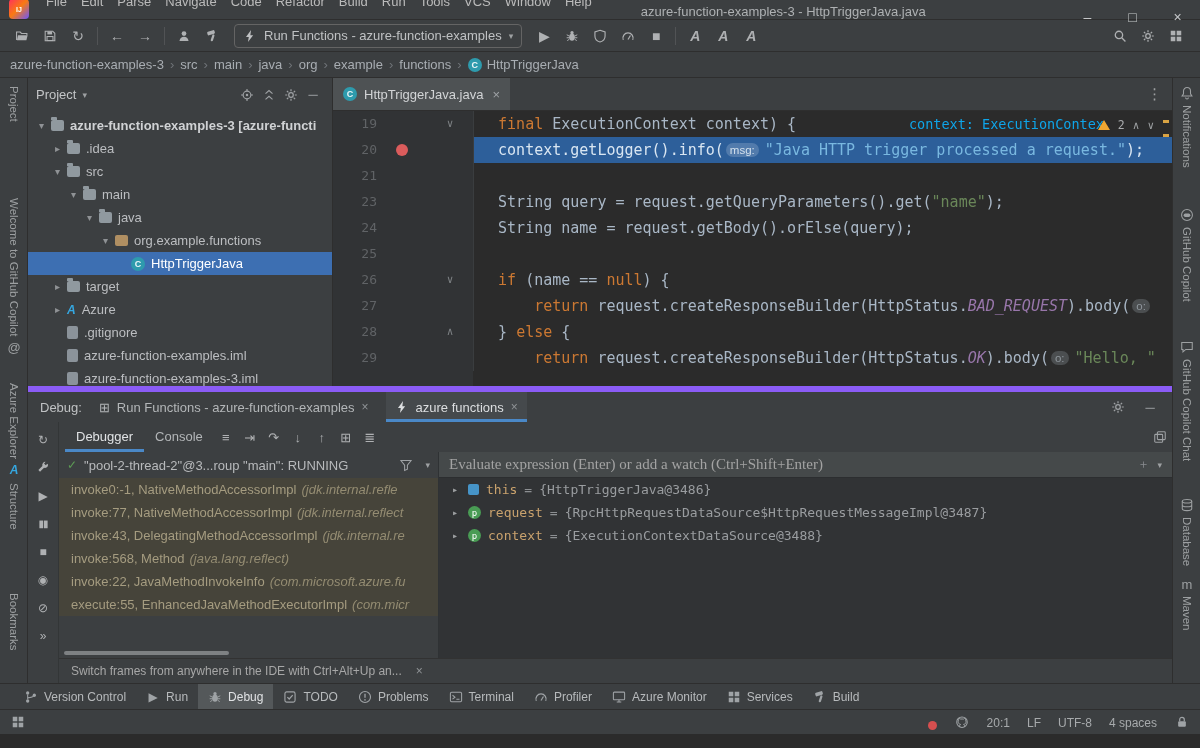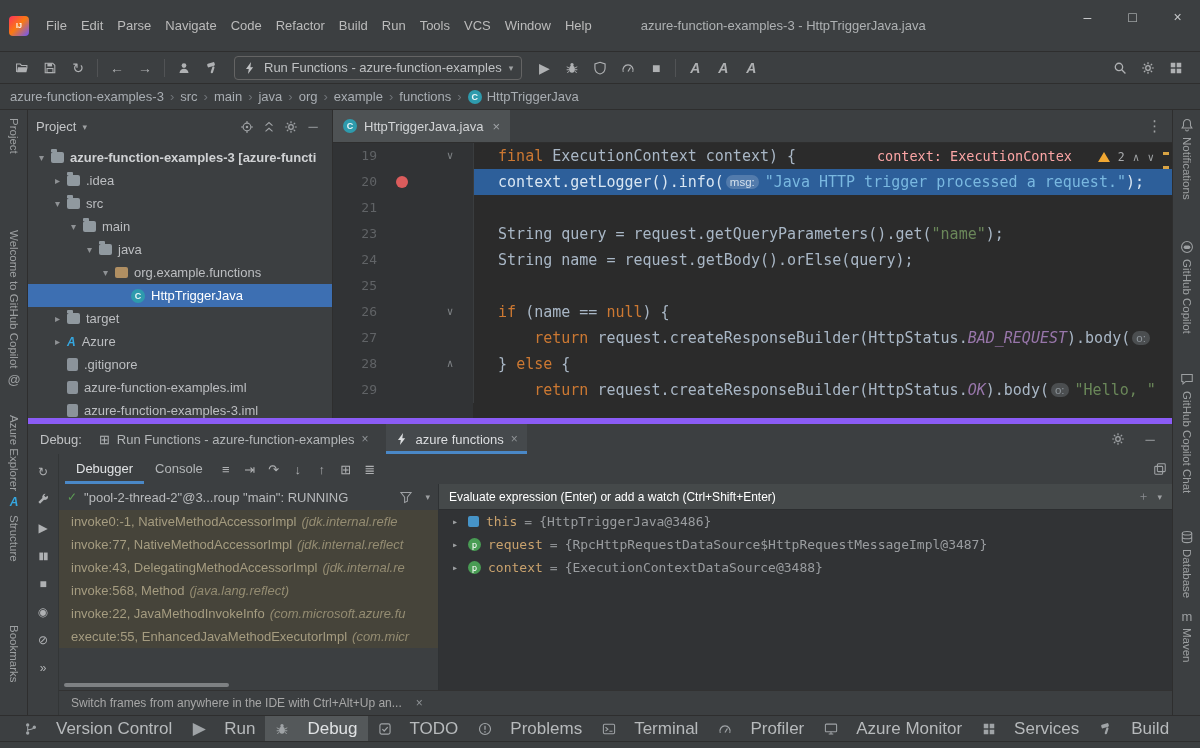--- a/index.html
+++ b/index.html
@@ -7,21 +7,21 @@
   body{background:#2b2b2b;color:#bbbbbb;font-family:"Liberation Sans",sans-serif;font-size:13px;-webkit-user-select:none}
   .icx{display:inline-flex;align-items:center;justify-content:center;line-height:1}
   .icx svg{display:block}
   .c-green{color:#5fad65}.c-red{color:#c75450}
   .azA{color:#35a7e0;font-weight:700;font-style:italic;font-size:12px}
   .sep{width:1px;height:18px;background:#515355;margin:0 5px;display:inline-block}
   .tspacer{flex:1}
   .caret{color:#9da0a2;font-size:9px}
 
   
-  .titlebar{height:52px;background:#3c3f41;display:flex;align-items:center;position:relative;border-bottom:1px solid #2e2e2e}
+  .titlebar{height:20px;background:#3c3f41;display:flex;align-items:flex-end;position:relative;border-bottom:1px solid #2e2e2e}
   .logo{width:20px;height:20px;margin:0 10px 0 9px;border-radius:4px;background:linear-gradient(135deg,#fe315d,#f97a12 48%,#6b57ff);display:flex;align-items:center;justify-content:center;font-size:7px;font-weight:bold;color:#fff;flex:none}
   .menus{display:flex}
   .menu{padding:0 7px;line-height:34px;color:#bbb;cursor:default}
   .win-title{margin-left:42px;color:#aeb1b3;white-space:nowrap}
   .win-controls{position:absolute;right:0;top:0;display:flex;height:33px}
   .wc{width:45px;display:flex;align-items:center;justify-content:center;color:#c5c7c9;font-size:14px}
 
   
   .toolbar{height:32px;background:#3c3f41;display:flex;align-items:center;border-bottom:1px solid #2e2e2e;padding:0 10px 0 8px}
   .tgroup{display:flex;align-items:center}
@@ -76,21 +76,21 @@
   .gmark{width:50px;flex:none;display:flex;align-items:center;justify-content:center}
   .bp{width:12px;height:12px;border-radius:50%;background:#db5c5c}
   .gfold{width:46px;flex:none;text-align:center;color:#7d8184;font-size:11px;line-height:26px}
   .ctext{flex:1;display:flex;align-items:center;border-left:1px solid #3a3d3f;padding-left:6px;white-space:pre;min-width:0;overflow:hidden}
   .cl.exec .ctext{background:#2d5f9a}
   .sg-p{color:#a9b7c6}.sg-k{color:#cc7832}.sg-s{color:#6a8759}.sg-sd{color:#79b8e0}
   .sg-c{color:#808080}.sg-n{color:#9876aa;font-style:italic}
   .sg-chip{background:#4b4e50;color:#8f969c;font-size:11.5px;border-radius:7px;padding:1px 4px;margin:0 6px 0 2px;font-family:"Liberation Sans",sans-serif}
   .cl.exec .sg-chip{background:rgba(255,255,255,.18);color:#d3e0ec}
   .cl.exec .sg-p{color:#d9e6f2}
-  .hint19{margin-left:auto;margin-right:100px;color:#fca5a5;font-size:13.5px}
+  .hint19{margin-left:auto;margin-right:68px;color:#0ea5e9;font-size:13.5px}
   .inspections{position:absolute;top:7px;right:18px;display:flex;align-items:center;gap:8px;color:#a9abad;font-size:11.5px;z-index:3}
   .warn-tri{width:0;height:0;border-left:6px solid transparent;border-right:6px solid transparent;border-bottom:10px solid #f0a732;display:inline-block}
   .insp-ch{color:#9da0a2;font-size:11px}
   .estripe{position:absolute;right:0;top:0;bottom:0;width:12px}
   .emark{position:absolute;right:3px;width:6px;height:3px;background:#d9a343;display:block}
 
   
   .debug{height:297px;background:#3c3f41;border-top:6px solid #8b5cf6;display:flex;flex-direction:column;min-width:0}
   .dbg-head{height:30px;display:flex;align-items:center;padding:0 10px 0 12px;gap:8px;flex:none}
   .dbg-label{color:#c0c2c4}
@@ -113,34 +113,34 @@
   .check{color:#5c9b54;font-size:12px}
   .frow{height:23px;flex:none;display:flex;align-items:center;padding-left:12px;white-space:nowrap;overflow:hidden}
   .frow .pkg{font-style:italic;margin-left:5px}
   .frow.sel{background:#3d6fb2;color:#fff}
   .frow.sel .pkg{color:#d9e4f2}
   .frow.lib{background:#46443a;color:#a59c80}
   .frow.lib .pkg{color:#948c72}
   .hscroll{position:absolute;bottom:3px;left:5px;width:165px;height:4px;border-radius:2px;background:#7e8183}
   .vars-col{flex:1;background:#313335;display:flex;flex-direction:column;min-width:0}
   .eval-row{height:26px;flex:none;display:flex;align-items:center;background:#45494a;border-bottom:1px solid #2c2e30;padding:0 10px;gap:8px}
-  .eval-ph{color:#ffffff;font-family:Liberation Sans, sans-serif;font-size:12px;flex:1;white-space:nowrap;overflow:hidden}
+  .eval-ph{color:#a3a3a3;font-family:Liberation Serif, serif;font-size:15px;flex:1;white-space:nowrap;overflow:hidden}
   .eval-ic{color:#8a8d90;font-size:12px}
   .vrow{height:23px;flex:none;display:flex;align-items:center;padding-left:10px;gap:7px;font-family:"DejaVu Sans Mono",monospace;font-size:13px;white-space:nowrap;overflow:hidden}
   .vchev{color:#9da0a2;font-size:10px;width:12px;text-align:center}
   .vthis{width:11px;height:11px;border-radius:2px;background:#4694c8;flex:none}
   .vparam{width:13px;height:13px;border-radius:50%;background:#499c54;color:#fff;font-size:9px;display:inline-flex;align-items:center;justify-content:center;flex:none}
   .vname{color:#c9a26d}
   .veq{color:#8c8f92}
   .vval{color:#9a9da0}
   .dbg-hint{height:25px;flex:none;border-top:1px solid #323232;display:flex;align-items:center;padding-left:12px;gap:14px;color:#a7a7a7;font-size:12px;white-space:nowrap;overflow:hidden}
 
   
   .bottombar{height:26px;background:#3c3f41;border-top:1px solid #2e2e2e;display:flex;align-items:stretch;padding-left:14px}
-  .bitem{display:flex;align-items:center;gap:18px;padding:0 10px;color:#b7babc;font-size:17px;white-space:nowrap}
+  .bitem{display:flex;align-items:center;gap:6px;padding:0 10px;color:#b7babc;font-size:12px;white-space:nowrap}
   .bitem.on{background:#54585a;color:#e0e2e4}
   .bicon{width:14px;height:14px;color:#9fa3a6}
   .statusbar{height:25px;background:#3c3f41;border-top:1px solid #2e2e2e;display:flex;align-items:center;padding:0 10px;color:#a7aaac;font-size:12px}
   .sb-right{margin-left:auto;display:flex;align-items:flex-end;gap:17px}
   .reddot{width:9px;height:9px;border-radius:50%;background:#d64f4f;display:inline-block}
   .sbi{width:16px;height:16px;color:#9fa3a6}
 </style>
 </head>
 <body>
 

